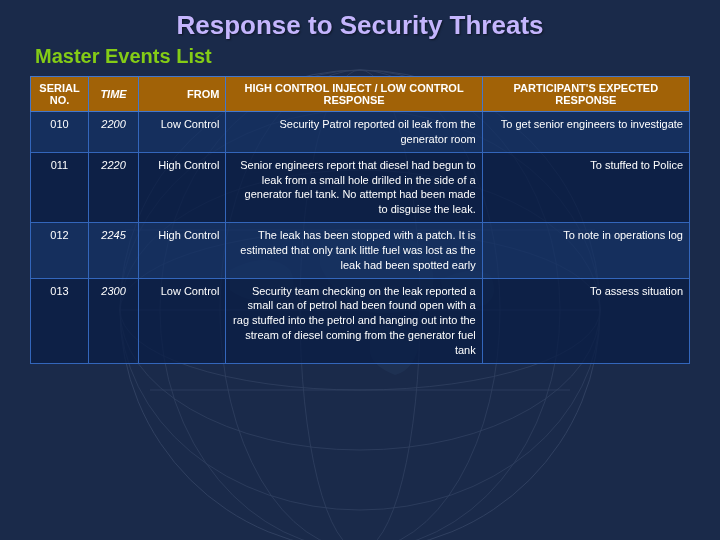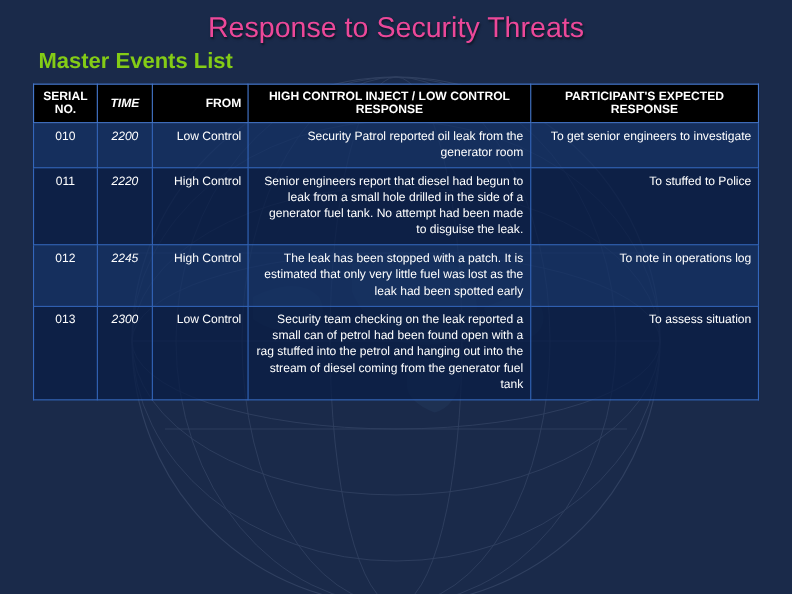--- a/index.html
+++ b/index.html
@@ -21,44 +21,44 @@
     }
 
     .content {
       position: relative;
       z-index: 1;
       padding: 10px 30px 10px 30px;
     }
 
     .main-title {
       text-align: center;
-      color: #ec4899;
+      color: #c4b5fd;
       font-size: 26px;
-      font-weight: normal;
+      font-weight: bold;
       margin-bottom: 4px;
       text-shadow: 1px 1px 2px rgba(0,0,0,0.5);
     }
 
     .sub-title {
       color: #84cc16;
       font-size: 20px;
       font-weight: bold;
       margin-bottom: 8px;
       padding-left: 5px;
     }
 
     table {
       width: 100%;
       border-collapse: collapse;
       font-size: 11px;
       color: #ffffff;
     }
 
     thead tr th {
-      background-color: #000000;
+      background-color: #a16207;
       border: 1px solid #4477cc;
       padding: 5px 6px;
       text-align: center;
       font-size: 11px;
       font-weight: bold;
       color: #ffffff;
     }
 
     tbody tr td {
       border: 1px solid #3366bb;
@@ -128,21 +128,21 @@
       <td class="col-serial">011</td>
       <td class="col-time">2220</td>
       <td class="col-from">High Control</td>
       <td class="col-high">Senior engineers report that diesel had begun to leak from a small hole drilled in the side of a generator fuel tank. No attempt had been made to disguise the leak.</td>
       <td class="col-part">To stuffed to Police</td>
     </tr>
         <tr>
       <td class="col-serial">012</td>
       <td class="col-time">2245</td>
       <td class="col-from">High Control</td>
-      <td class="col-high">The leak has been stopped with a patch. It is estimated that only very little fuel was lost as the leak had been spotted early</td>
+      <td class="col-high">The leak has been stopped with a patch. It is estimated that only tank little fuel was lost as the leak had been spotted early</td>
       <td class="col-part">To note in operations log</td>
     </tr>
         <tr>
       <td class="col-serial">013</td>
       <td class="col-time">2300</td>
       <td class="col-from">Low Control</td>
       <td class="col-high">Security team checking on the leak reported a small can of petrol had been found open with a rag stuffed into the petrol and hanging out into the stream of diesel coming from the generator fuel tank</td>
       <td class="col-part">To assess situation</td>
     </tr>
       </tbody>

